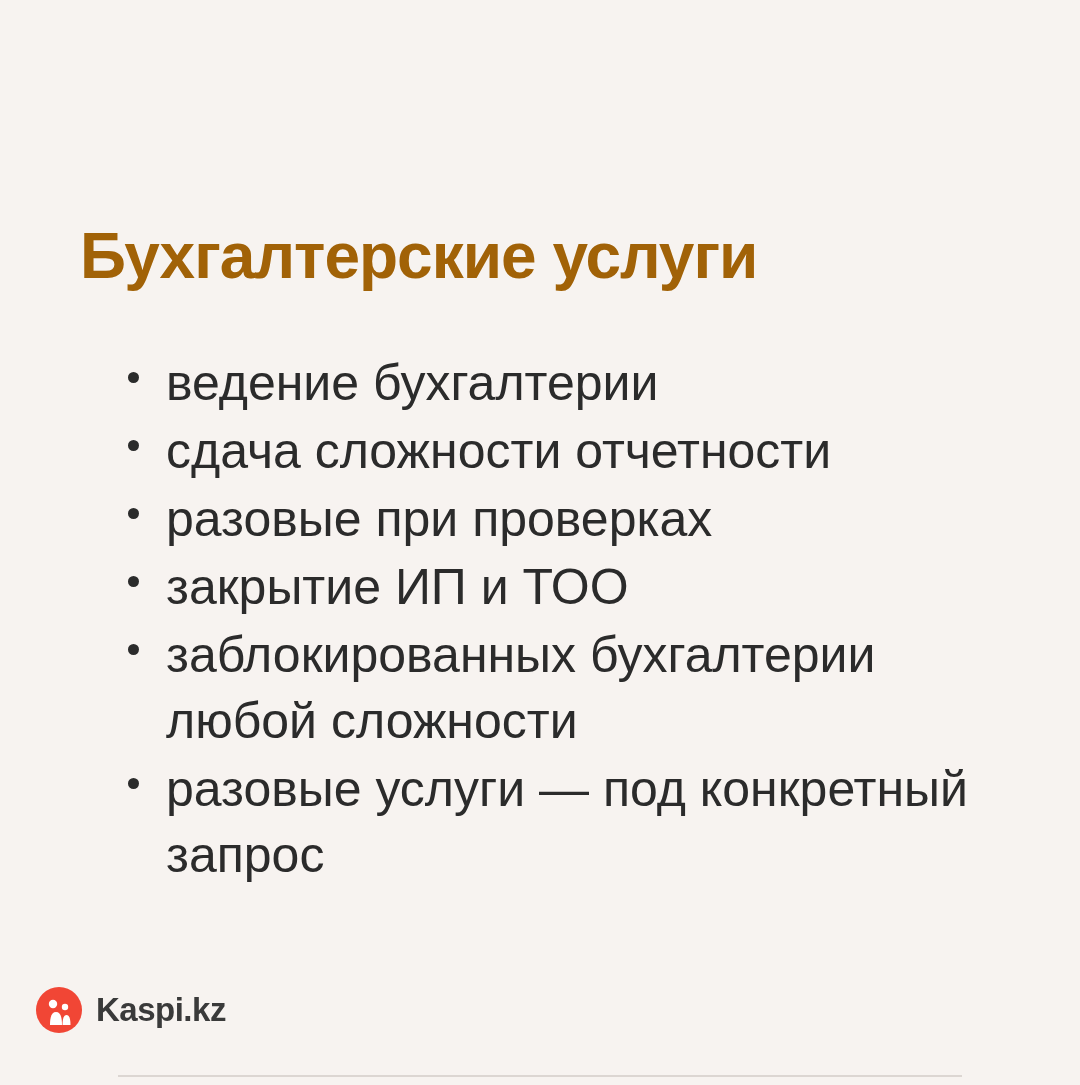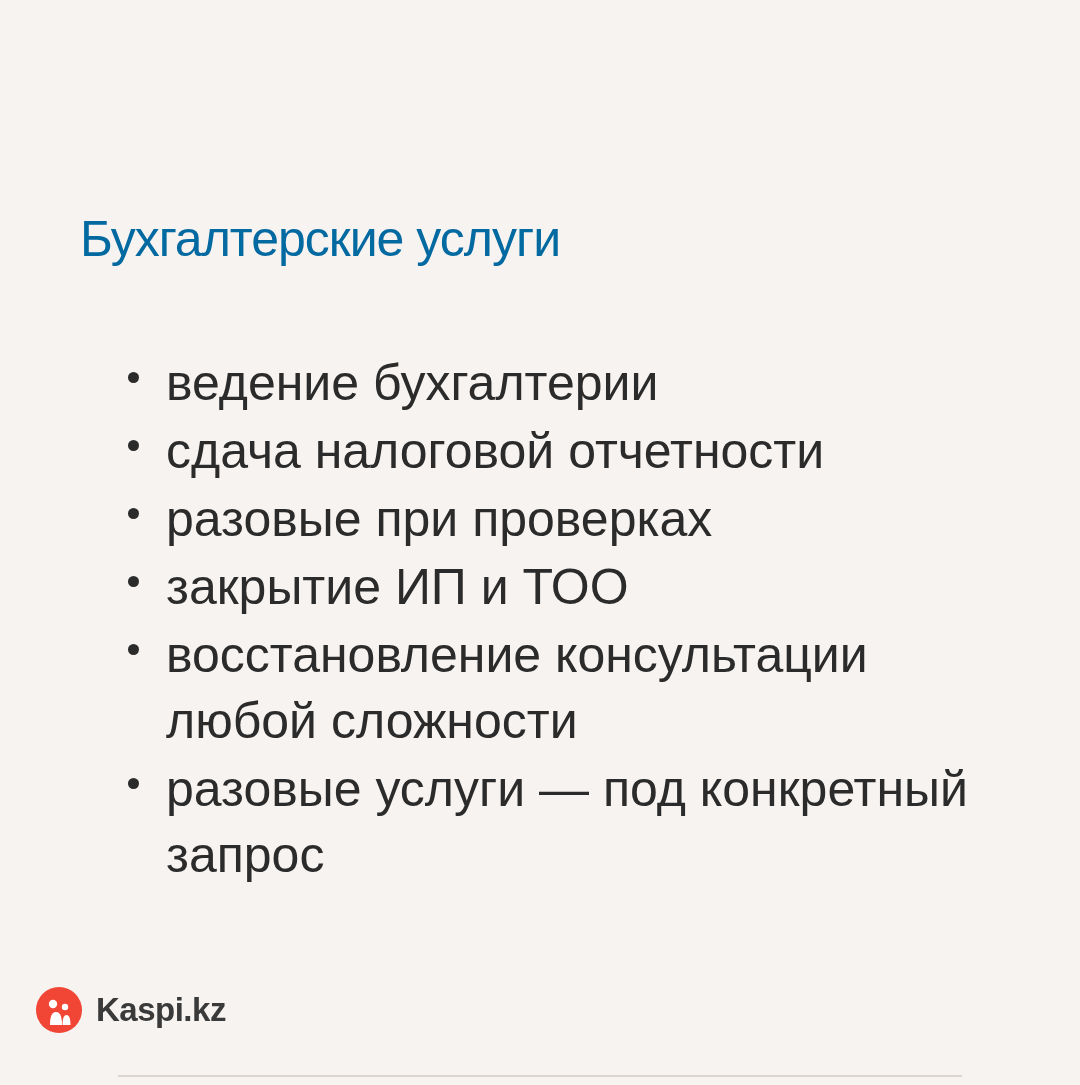--- a/index.html
+++ b/index.html
@@ -18,23 +18,23 @@
     width: 1080px;
     height: 1085px;
     background: #f7f3f0;
     position: relative;
     box-sizing: border-box;
   }
   .title {
     position: absolute;
     left: 80px;
     top: 178px;
-    font-size: 50px;
-    font-weight: 400;
-    color: #0369a1;
+    font-size: 64px;
+    font-weight: 700;
+    color: #a16207;
     letter-spacing: -1px;
     line-height: 1.1;
     white-space: nowrap;
   }
   .bullet-list {
     position: absolute;
     left: 118px;
     top: 350px;
     width: 900px;
     margin: 0;
@@ -96,24 +96,24 @@
 </style>
 </head>
 <body>
 
 <div class="page">
 
   <h1 class="title">Бухгалтерские услуги</h1>
 
   <ul class="bullet-list">
     <li class="bullet-item">ведение бухгалтерии</li>
-    <li class="bullet-item">сдача налоговой отчетности</li>
+    <li class="bullet-item">сдача сложности отчетности</li>
     <li class="bullet-item">разовые при проверках</li>
     <li class="bullet-item">закрытие ИП и ТОО</li>
-    <li class="bullet-item">восстановление консультации любой сложности</li>
+    <li class="bullet-item">заблокированных бухгалтерии любой сложности</li>
     <li class="bullet-item">разовые услуги — под конкретный запрос</li>
   </ul>
 
   <div class="footer">
     <span class="logo-mark">
       <svg width="30" height="30" viewBox="0 0 30 30" aria-hidden="true">
         <circle cx="9" cy="9" r="4.2" fill="#ffffff"></circle>
         <path d="M6 30 C6 21 8 17 12 17 C16 17 18 21 18 30 Z" fill="#ffffff"></path>
         <circle cx="21" cy="12" r="3.2" fill="#ffffff"></circle>
         <path d="M18.5 30 C18.5 23 20 20 22.5 20 C25 20 26.5 23 26.5 30 Z" fill="#ffffff"></path>

